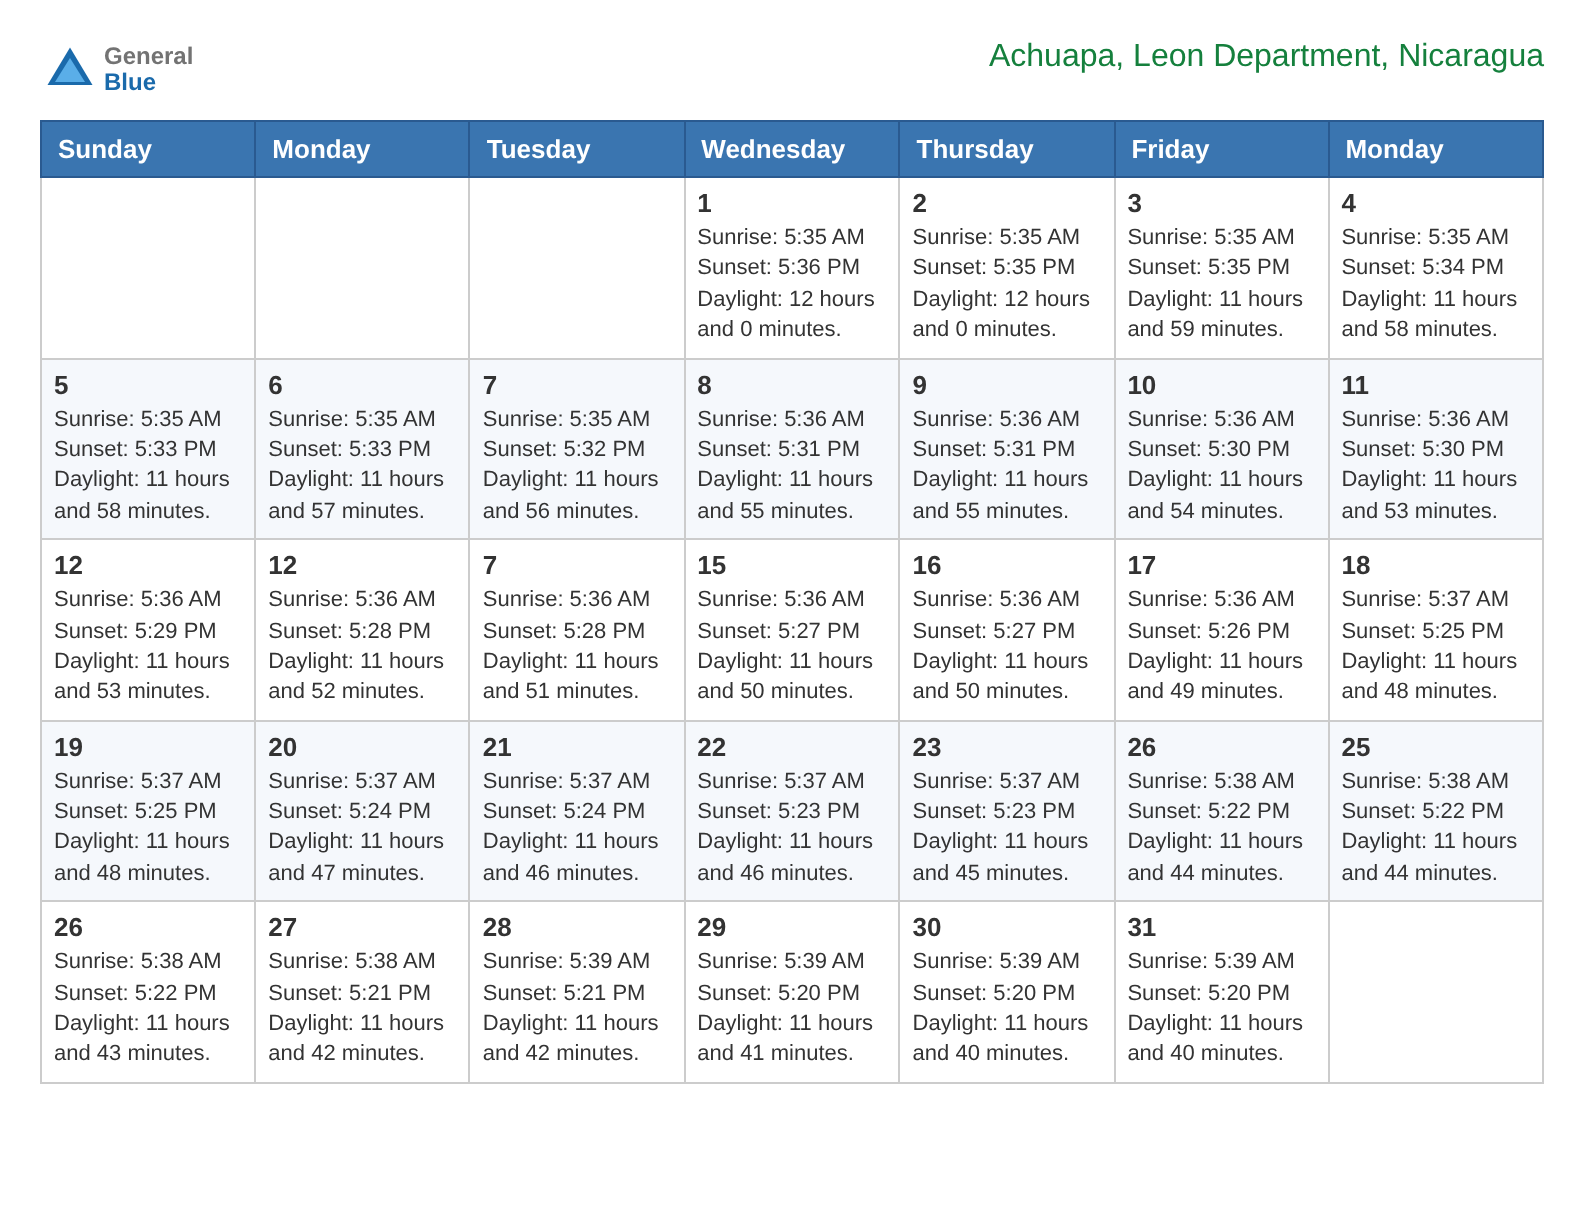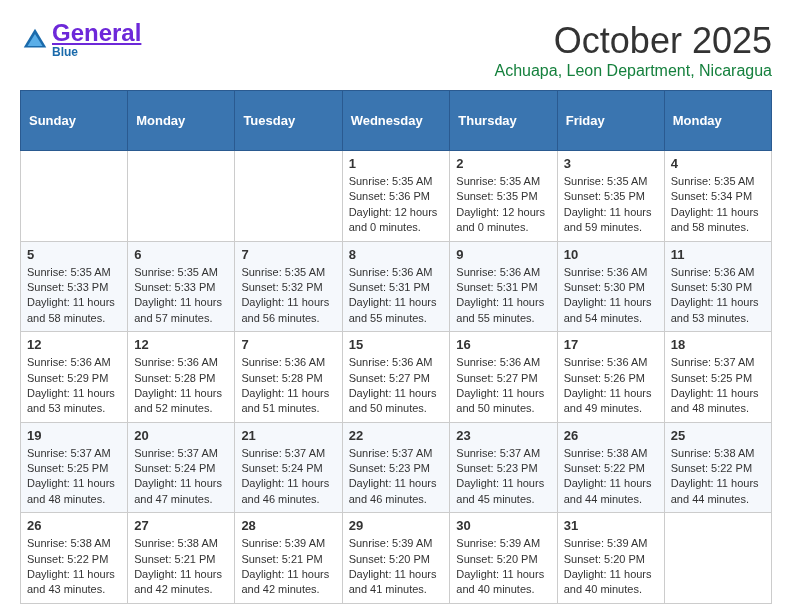--- a/index.html
+++ b/index.html
@@ -19,24 +19,23 @@
     .logo {
       display: flex;
       align-items: center;
     }
     .logo-text {
       display: flex;
       flex-direction: column;
       line-height: 1.1;
     }
     .logo-general {
-      font-size: 24px;
+      font-size: 12px;
       font-weight: bold;
-      color: #6d28d9;
-      text-decoration: underline;
+      color: #737373;
     }
     .logo-blue {
       font-size: 12px;
       font-weight: bold;
       color: #1a6aab;
     }
     .logo-icon {
       width: 30px;
       height: 30px;
       margin-right: 2px;
@@ -55,21 +54,21 @@
     }
     .calendar {
       width: 100%;
       border-collapse: collapse;
       border: 1px solid #ccc;
     }
     .calendar th {
       background-color: #3a75b0;
       color: #fff;
       text-align: left;
-      padding: 22px 8px;
+      padding: 6px 8px;
       font-size: 13px;
       border: 1px solid #2a5a90;
     }
     .calendar td {
       vertical-align: top;
       border: 1px solid #ccc;
       padding: 5px 6px;
       width: 108px;
       height: 90px;
       background: #fff;
@@ -100,21 +99,20 @@
     <svg class="logo-icon" viewBox="0 0 40 40">
       <polygon points="20,5 35,30 5,30" fill="#1a6aab"></polygon>
       <polygon points="20,12 30,28 10,28" fill="#5aaee8"></polygon>
     </svg>
     <div class="logo-text">
       <span class="logo-general">General</span>
       <span class="logo-blue">Blue</span>
     </div>
   </div>
   <div class="title-block">
-    <div class="month-title">October 2025</div>
     <div class="location">Achuapa, Leon Department, Nicaragua</div>
   </div>
 </div>
 
 <table class="calendar">
   <thead>
     <tr>
     <th>Sunday</th>
         <th>Monday</th>
         <th>Tuesday</th>

